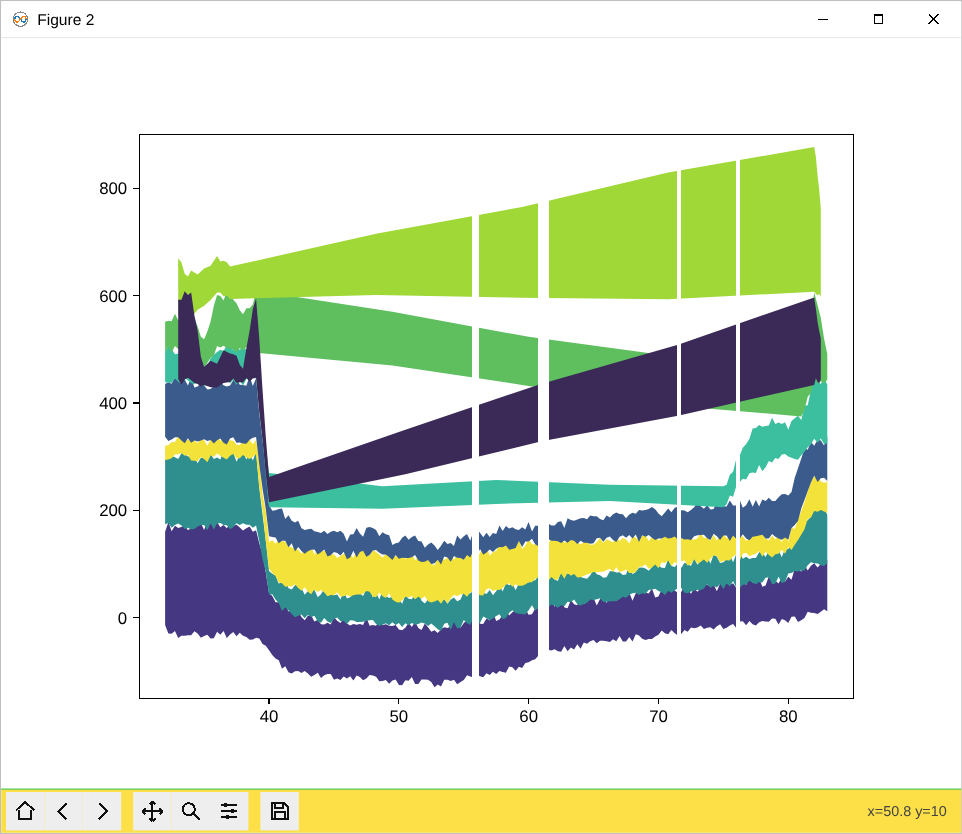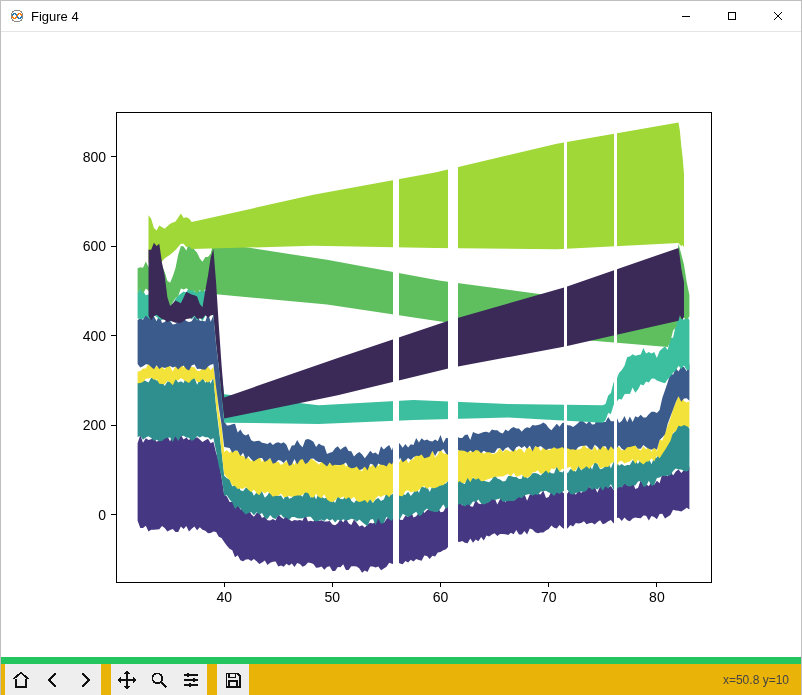--- a/index.html
+++ b/index.html
@@ -60,22 +60,22 @@
     position: relative;
     background: #fff;
   }
   .figure-area svg {
     display: block;
   }
 
   
   .toolbar {
     height: 38px;
-    background: #eab308;
-    border-top: 7px solid #22c55e;
+    background: #fde047;
+    border-top: 1px solid #22c55e;
     display: flex;
     align-items: center;
     padding: 0 4px;
   }
   .toolbar .btn {
     width: 30px;
     height: 30px;
     display: flex;
     align-items: center;
     justify-content: center;
@@ -104,21 +104,21 @@
 <div class="window">
 
   <div class="titlebar">
     <span class="app-icon">
       <svg width="16" height="16" viewBox="0 0 16 16">
         <circle cx="8" cy="8" r="6" fill="none" stroke="#888" stroke-width="1"></circle>
         <path d="M3 8 Q5 3 8 8 T13 8" fill="none" stroke="#1f77b4" stroke-width="1.2"></path>
         <path d="M3 8 Q5 13 8 8 T13 8" fill="none" stroke="#ff7f0e" stroke-width="1.2"></path>
       </svg>
     </span>
-    <span class="title">Figure 4</span>
+    <span class="title">Figure 2</span>
     <span class="spacer"></span>
     <div class="win-btn" title="Minimize">
       <svg width="10" height="10" viewBox="0 0 10 10">
           <line x1="1" y1="5" x2="9" y2="5" stroke="currentColor" stroke-width="1"></line>
         </svg>
     </div>
     <div class="win-btn" title="Maximize">
       <svg width="10" height="10" viewBox="0 0 10 10">
           <rect x="1.5" y="1.5" width="7" height="7" fill="none" stroke="currentColor" stroke-width="1"></rect>
         </svg>

